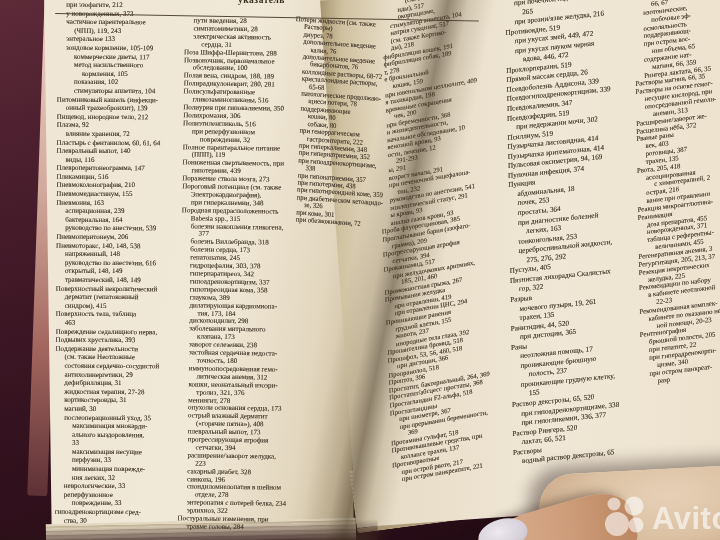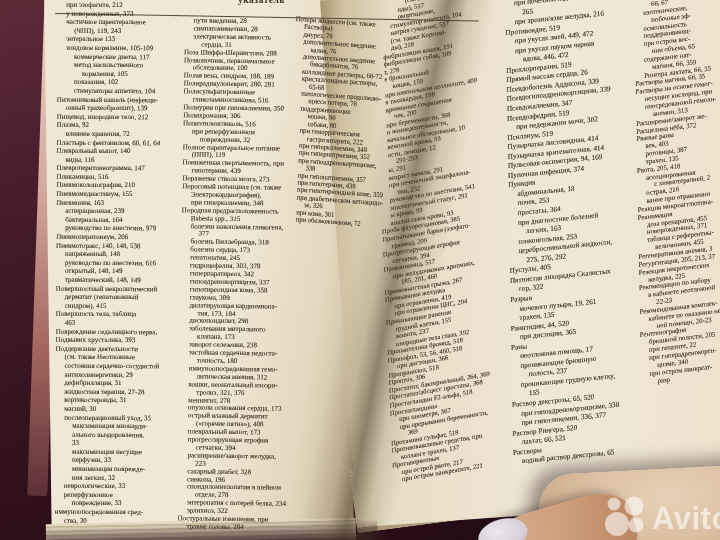--- a/index.html
+++ b/index.html
@@ -103,21 +103,21 @@
       <div class="ln i0">Пластырь с фентанилом, 60, 61, 64</div>
       <div class="ln i0">Плевральный выпот, 140</div>
       <div class="ln i1">виды, 116</div>
       <div class="ln i0">Плевроперитонеограмма, 147</div>
       <div class="ln i0">Пликамицин, 516</div>
       <div class="ln i0">Пневмоколонография, 210</div>
       <div class="ln i0">Пневмомедиастинум, 155</div>
       <div class="ln i0">Пневмония, 163</div>
       <div class="ln i1">аспирационная, 239</div>
       <div class="ln i1">бактериальная, 164</div>
-      <div class="ln i1">руководство по анестезии, 979</div>
+      <div class="ln i1">руководство по анестезии, 539</div>
       <div class="ln i0">Пневмоперитонеум, 206</div>
       <div class="ln i0">Пневмоторакс, 140, 148, 538</div>
       <div class="ln i1">напряженный, 148</div>
       <div class="ln i1">руководство по анестезии, 616</div>
       <div class="ln i1">открытый, 148, 149</div>
       <div class="ln i1">травматический, 148, 149</div>
       <div class="ln i0">Поверхностный некролитический</div>
       <div class="ln i1">дерматит (гепатокожный</div>
       <div class="ln i1">синдром), 415</div>
       <div class="ln i0">Поверхность тела, таблица</div>
@@ -136,21 +136,21 @@
       <div class="ln i2">максимизация миокарди-</div>
       <div class="ln i2">ального выздоровления,</div>
       <div class="ln i2">33</div>
       <div class="ln i2">максимизация несущие</div>
       <div class="ln i2">перфузии, 33</div>
       <div class="ln i2">минимизация поврежде-</div>
       <div class="ln i2">ния легких, 32</div>
       <div class="ln i1">неврологические, 33</div>
       <div class="ln i1">реперфузионное</div>
       <div class="ln i2">повреждение, 33</div>
-      <div class="ln i0">иммуноопосредованная сред-</div>
+      <div class="ln i0">гипоадренокортицизме сред-</div>
       <div class="ln i1">ства, 30</div>
     </div>
   <div class="col col-l2">
       <div class="ln i1">пути введения, 28</div>
       <div class="ln i1">симпатомиметики, 28</div>
       <div class="ln i1">электрическая активность</div>
       <div class="ln i2">сердца, 31</div>
       <div class="ln i0">Поза Шиффа-Шернигтона, 288</div>
       <div class="ln i0">Позвоночник, первоначальное</div>
       <div class="ln i1">обследование, 100</div>

